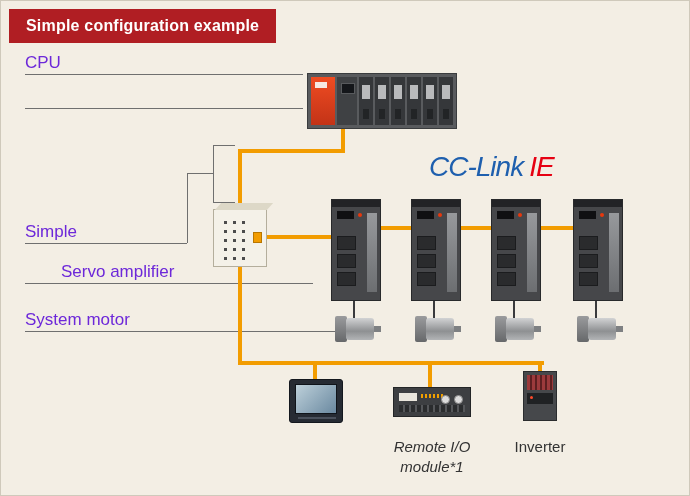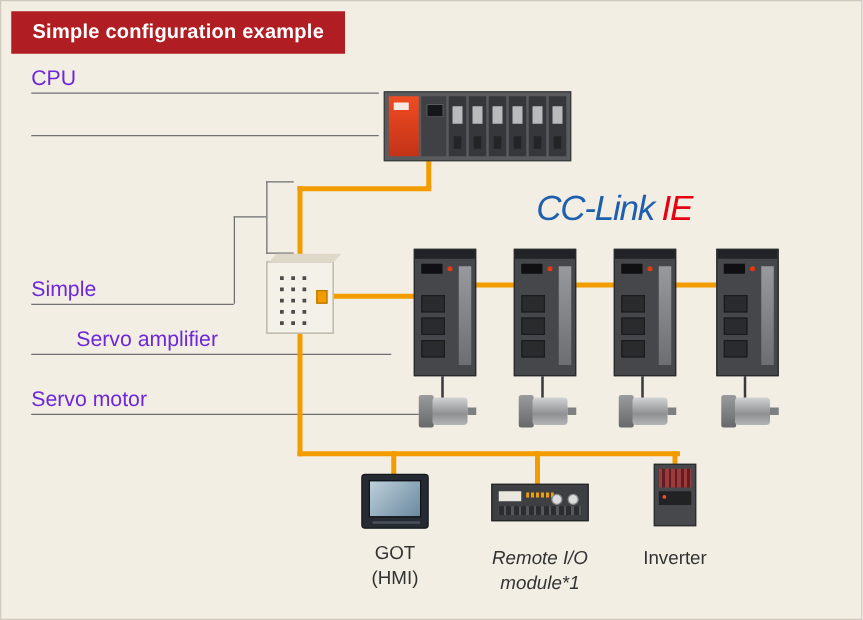--- a/index.html
+++ b/index.html
@@ -78,21 +78,21 @@
 </head>
 <body>
 
 <div class="canvas">
 
   <div class="title">Simple configuration example</div>
 
   <div class="lbl" style="left:24px;top:52px;">CPU</div>
   <div class="lbl" style="left:24px;top:221px;">Simple</div>
   <div class="lbl" style="left:24px;top:261px;margin-left:36px;">Servo amplifier</div>
-  <div class="lbl" style="left:24px;top:309px;">Servo motor</div>
+  <div class="lbl" style="left:24px;top:309px;">System motor</div>
 
   <div class="uline" style="left:24px;top:73px;width:278px;"></div>
   <div class="uline" style="left:24px;top:107px;width:278px;"></div>
   <div class="uline" style="left:24px;top:242px;width:162px;"></div>
   <div class="uline" style="left:24px;top:282px;width:288px;"></div>
   <div class="uline" style="left:24px;top:330px;width:310px;"></div>
 
   <div class="vline" style="left:186px;top:172px;height:70px;"></div>
   <div class="uline" style="left:186px;top:172px;width:26px;"></div>
   <div class="vline" style="left:212px;top:144px;height:58px;"></div>
@@ -204,23 +204,19 @@
     <div class="dial" style="right:7px;"></div>
     <div class="term"></div>
   </div>
 
   <div class="inv">
     <div class="vent"></div>
     <div class="panel"></div>
     <div class="led"></div>
   </div>
 
-  <div class="blabel" style="left:281px;top:432px;width:68px;">
-    <div>GOT</div>
-    <div>(HMI)</div>
-  </div>
   <div class="blabel" style="left:379px;top:436px;width:104px;font-style:italic;">
     <div>Remote I/O</div>
     <div>module*1</div>
   </div>
   <div class="blabel" style="left:506px;top:436px;width:66px;">Inverter</div>
 
 </div>
 
 </body></html>

